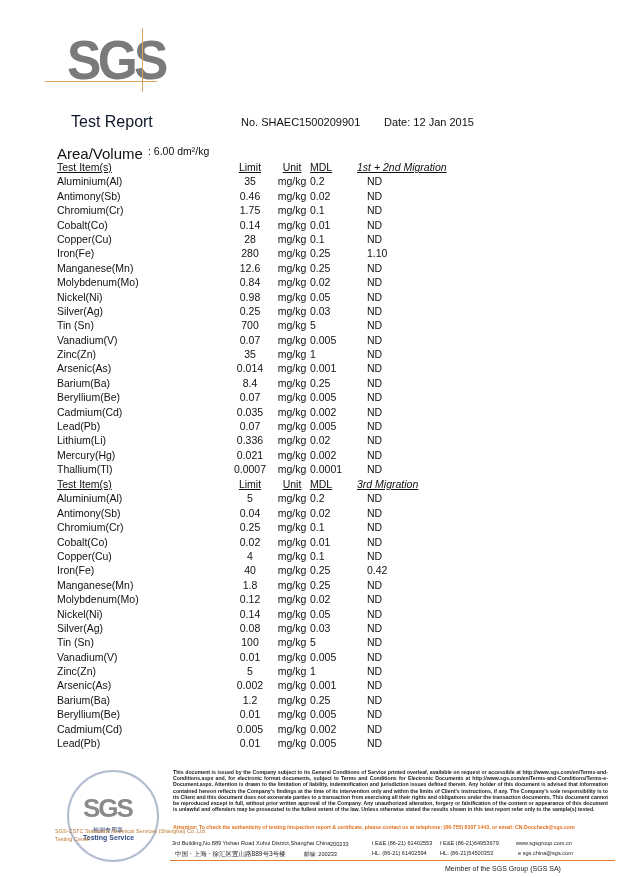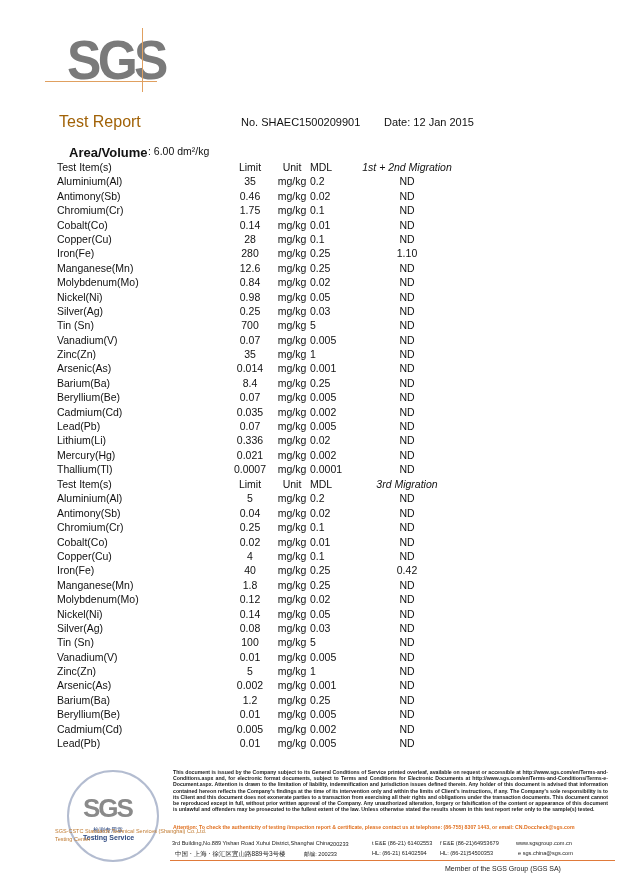--- a/index.html
+++ b/index.html
@@ -5,35 +5,35 @@
     html, body { margin: 0; padding: 0; background: #ffffff; }
     body { width: 620px; height: 877px; position: relative; overflow: hidden;
       font-family: "Liberation Sans", sans-serif; color: #111; }
     .logo { position: absolute; left: 45px; top: 28px; width: 145px; height: 64px; }
     .logo-text { position: absolute; left: 22px; top: 4px; font-family: "Liberation Sans", sans-serif;
       font-weight: bold; font-size: 56px; color: #7a7a7a; letter-spacing: -4px; transform: scaleX(0.92);
       transform-origin: left top; line-height: 56px; }
     .logo-hline { position: absolute; left: 0; top: 53px; width: 112px; height: 1px; background: #e0a060; }
     .logo-vline { position: absolute; left: 97px; top: 0; width: 1px; height: 64px; background: #e0a060; }
 
-    .title { position: absolute; left: 59px; top: 113px; font-size: 16px; color: #a16207; }
+    .title { position: absolute; left: 71px; top: 113px; font-size: 16px; color: #0f172a; }
     .reportno { position: absolute; left: 221px; top: 116px; font-size: 11px; padding-left: 20px; }
     .date { position: absolute; left: 384px; top: 116px; font-size: 11px; }
-    .area-label { position: absolute; left: 69px; top: 145px; font-size: 13px; font-weight: bold; }
+    .area-label { position: absolute; left: 57px; top: 145px; font-size: 15px; }
     .area-value { position: absolute; left: 148px; top: 145px; font-size: 10.5px; }
 
     .table { position: absolute; left: 57px; width: 420px; font-size: 10.5px; }
     .row { position: relative; height: 14.4px; line-height: 14.4px; }
     .c { position: absolute; top: 0; white-space: nowrap; }
     .c-item { left: 0; }
     .c-limit { left: 168px; width: 50px; text-align: center; }
     .c-unit { left: 210px; width: 50px; text-align: center; }
     .c-mdl { left: 253px; width: 50px; text-align: left; }
-    .c-res { left: 310px; width: 80px; text-align: center; }
-    .hdr .c { }
+    .c-res { left: 310px; width: 80px; }
+    .hdr .c { text-decoration: underline; }
     .hdr .c-res { font-style: italic; left: 300px; width: 100px; }
 
     .footer-logo { position: absolute; left: 55px; top: 768px; width: 115px; height: 92px; }
     .stamp { position: absolute; left: 12px; top: 2px; width: 88px; height: 88px; border-radius: 50%;
       border: 2px solid #9aa6c0; opacity: 0.75; }
     .stamp-sgs { position: absolute; left: 28px; top: 25px; font-weight: bold; font-size: 26px; color: #8a8a8a;
       letter-spacing: -2px; }
     .stamp-cn { position: absolute; left: 38px; top: 58px; font-size: 6px; color: #2f4a80; }
     .stamp-en { position: absolute; left: 28px; top: 66px; font-size: 7px; color: #2f4a80; font-weight: bold; }
     .stamp-line1 { position: absolute; left: 0; top: 60px; font-size: 5.5px; color: #c07a30; white-space: nowrap; }

